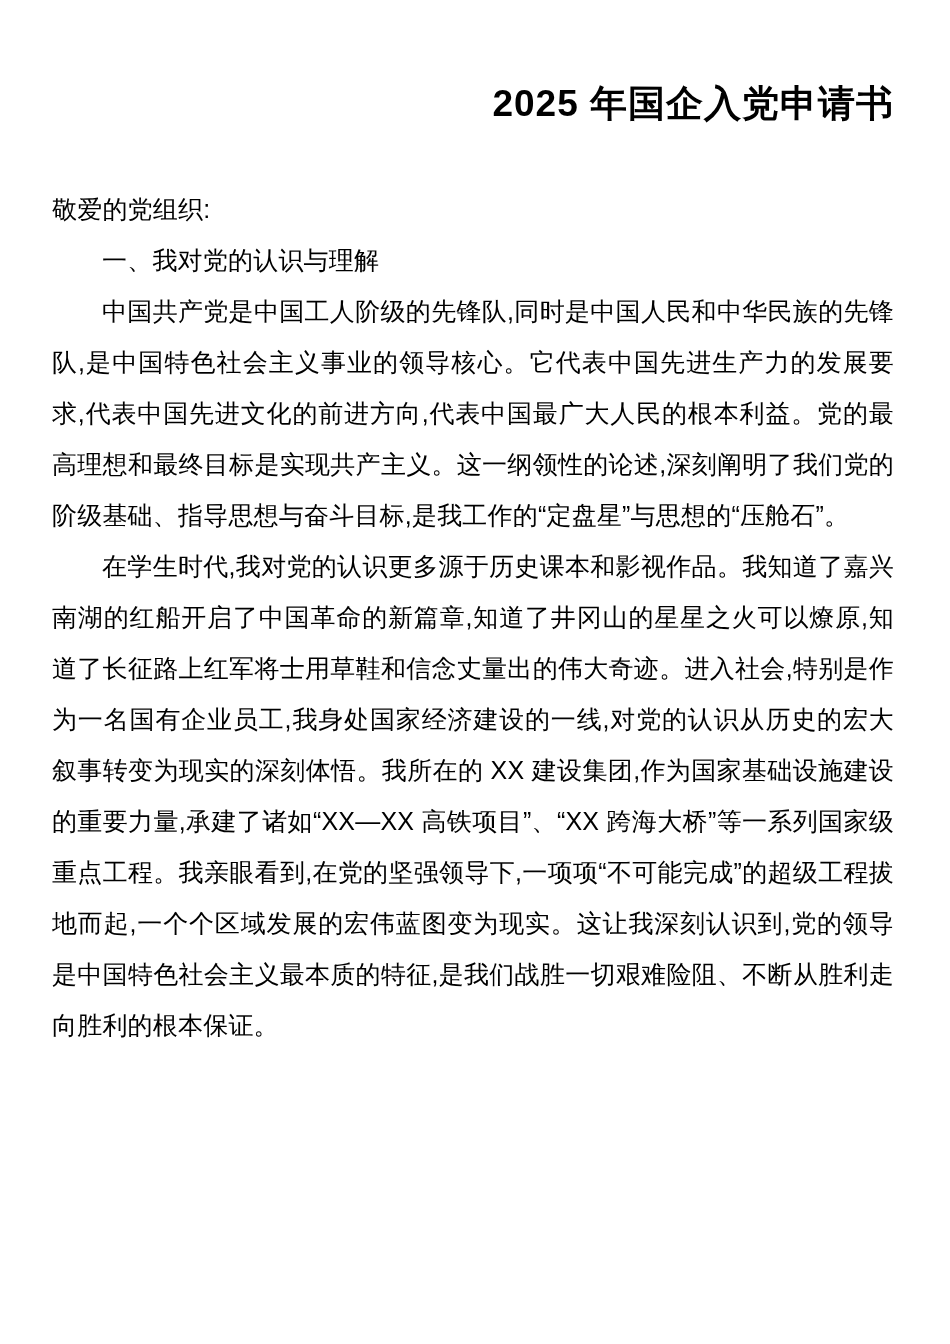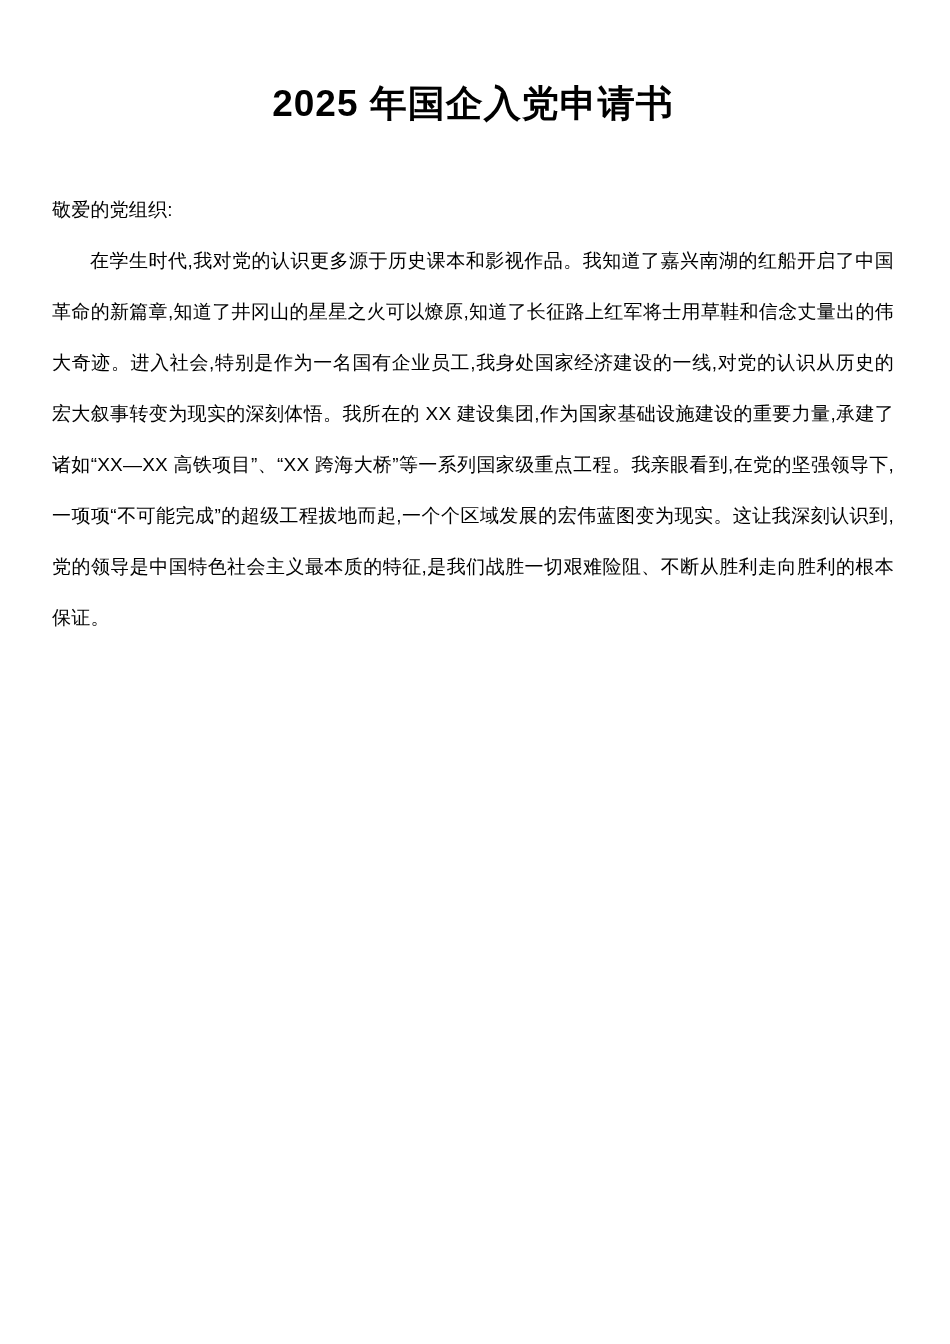--- a/index.html
+++ b/index.html
@@ -16,33 +16,33 @@
   }
   .page {
     position: relative;
     width: 950px;
     height: 1344px;
     box-sizing: border-box;
     padding: 52px 56px 0 52px;
     background: #ffffff;
   }
   .doc-title {
-    text-align: center;
+    text-align: right;
     font-size: 37px;
     font-weight: 700;
     letter-spacing: 1px;
     margin: 28px 0 0 0;
     line-height: 1.3;
   }
   .body-block {
     margin-top: 56px;
   }
   p.para {
     margin: 0;
-    font-size: 19px;
+    font-size: 25px;
     line-height: 51px;
     text-align: justify;
     text-justify: inter-ideograph;
     letter-spacing: 0.2px;
   }
   p.salutation {
     text-indent: 0;
   }
   p.indent {
     text-indent: 2em;
@@ -53,16 +53,18 @@
 </style>
 </head>
 <body>
 
 <div class="page">
 
   <h1 class="doc-title">2025 年国企入党申请书</h1>
 
   <div class="body-block">
     <p class="para salutation">敬爱的党组织:</p>
+    <p class="para heading">一、我对党的认识与理解</p>
+    <p class="para indent">中国共产党是中国工人阶级的先锋队,同时是中国人民和中华民族的先锋队,是中国特色社会主义事业的领导核心。它代表中国先进生产力的发展要求,代表中国先进文化的前进方向,代表中国最广大人民的根本利益。党的最高理想和最终目标是实现共产主义。这一纲领性的论述,深刻阐明了我们党的阶级基础、指导思想与奋斗目标,是我工作的“定盘星”与思想的“压舱石”。</p>
     <p class="para indent">在学生时代,我对党的认识更多源于历史课本和影视作品。我知道了嘉兴南湖的红船开启了中国革命的新篇章,知道了井冈山的星星之火可以燎原,知道了长征路上红军将士用草鞋和信念丈量出的伟大奇迹。进入社会,特别是作为一名国有企业员工,我身处国家经济建设的一线,对党的认识从历史的宏大叙事转变为现实的深刻体悟。我所在的 XX 建设集团,作为国家基础设施建设的重要力量,承建了诸如“XX—XX 高铁项目”、“XX 跨海大桥”等一系列国家级重点工程。我亲眼看到,在党的坚强领导下,一项项“不可能完成”的超级工程拔地而起,一个个区域发展的宏伟蓝图变为现实。这让我深刻认识到,党的领导是中国特色社会主义最本质的特征,是我们战胜一切艰难险阻、不断从胜利走向胜利的根本保证。</p>
   </div>
 
 </div>
 
 </body></html>

